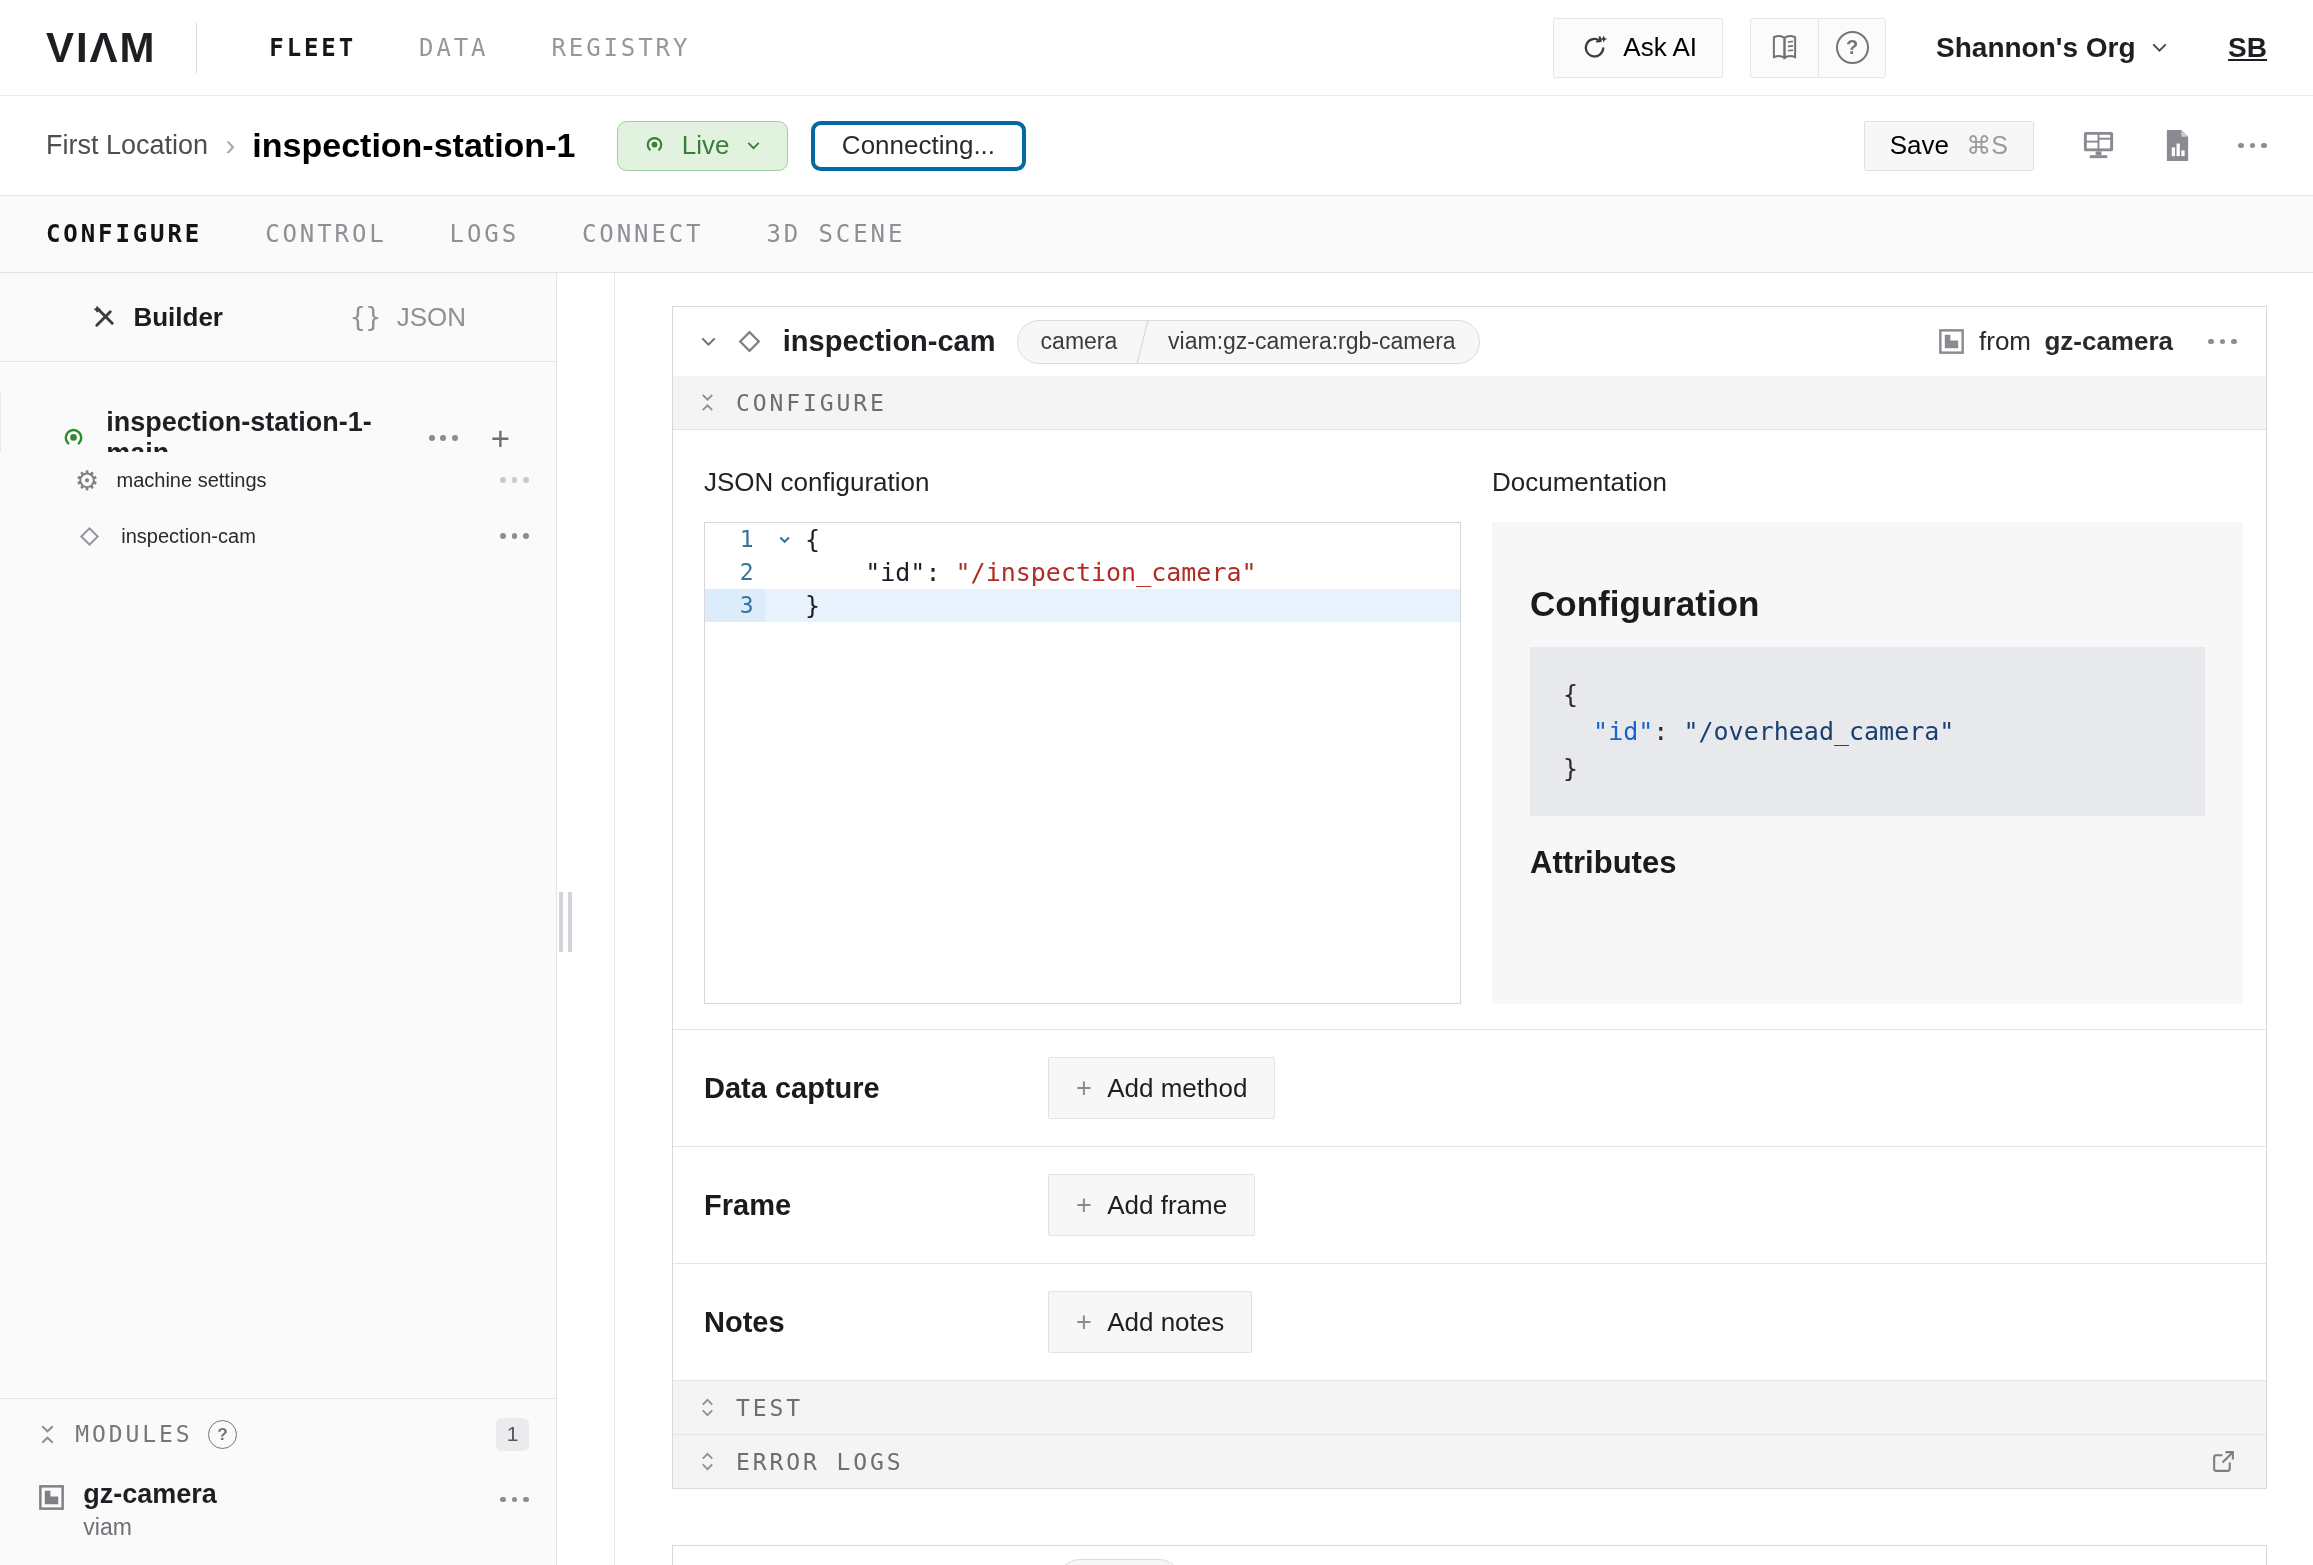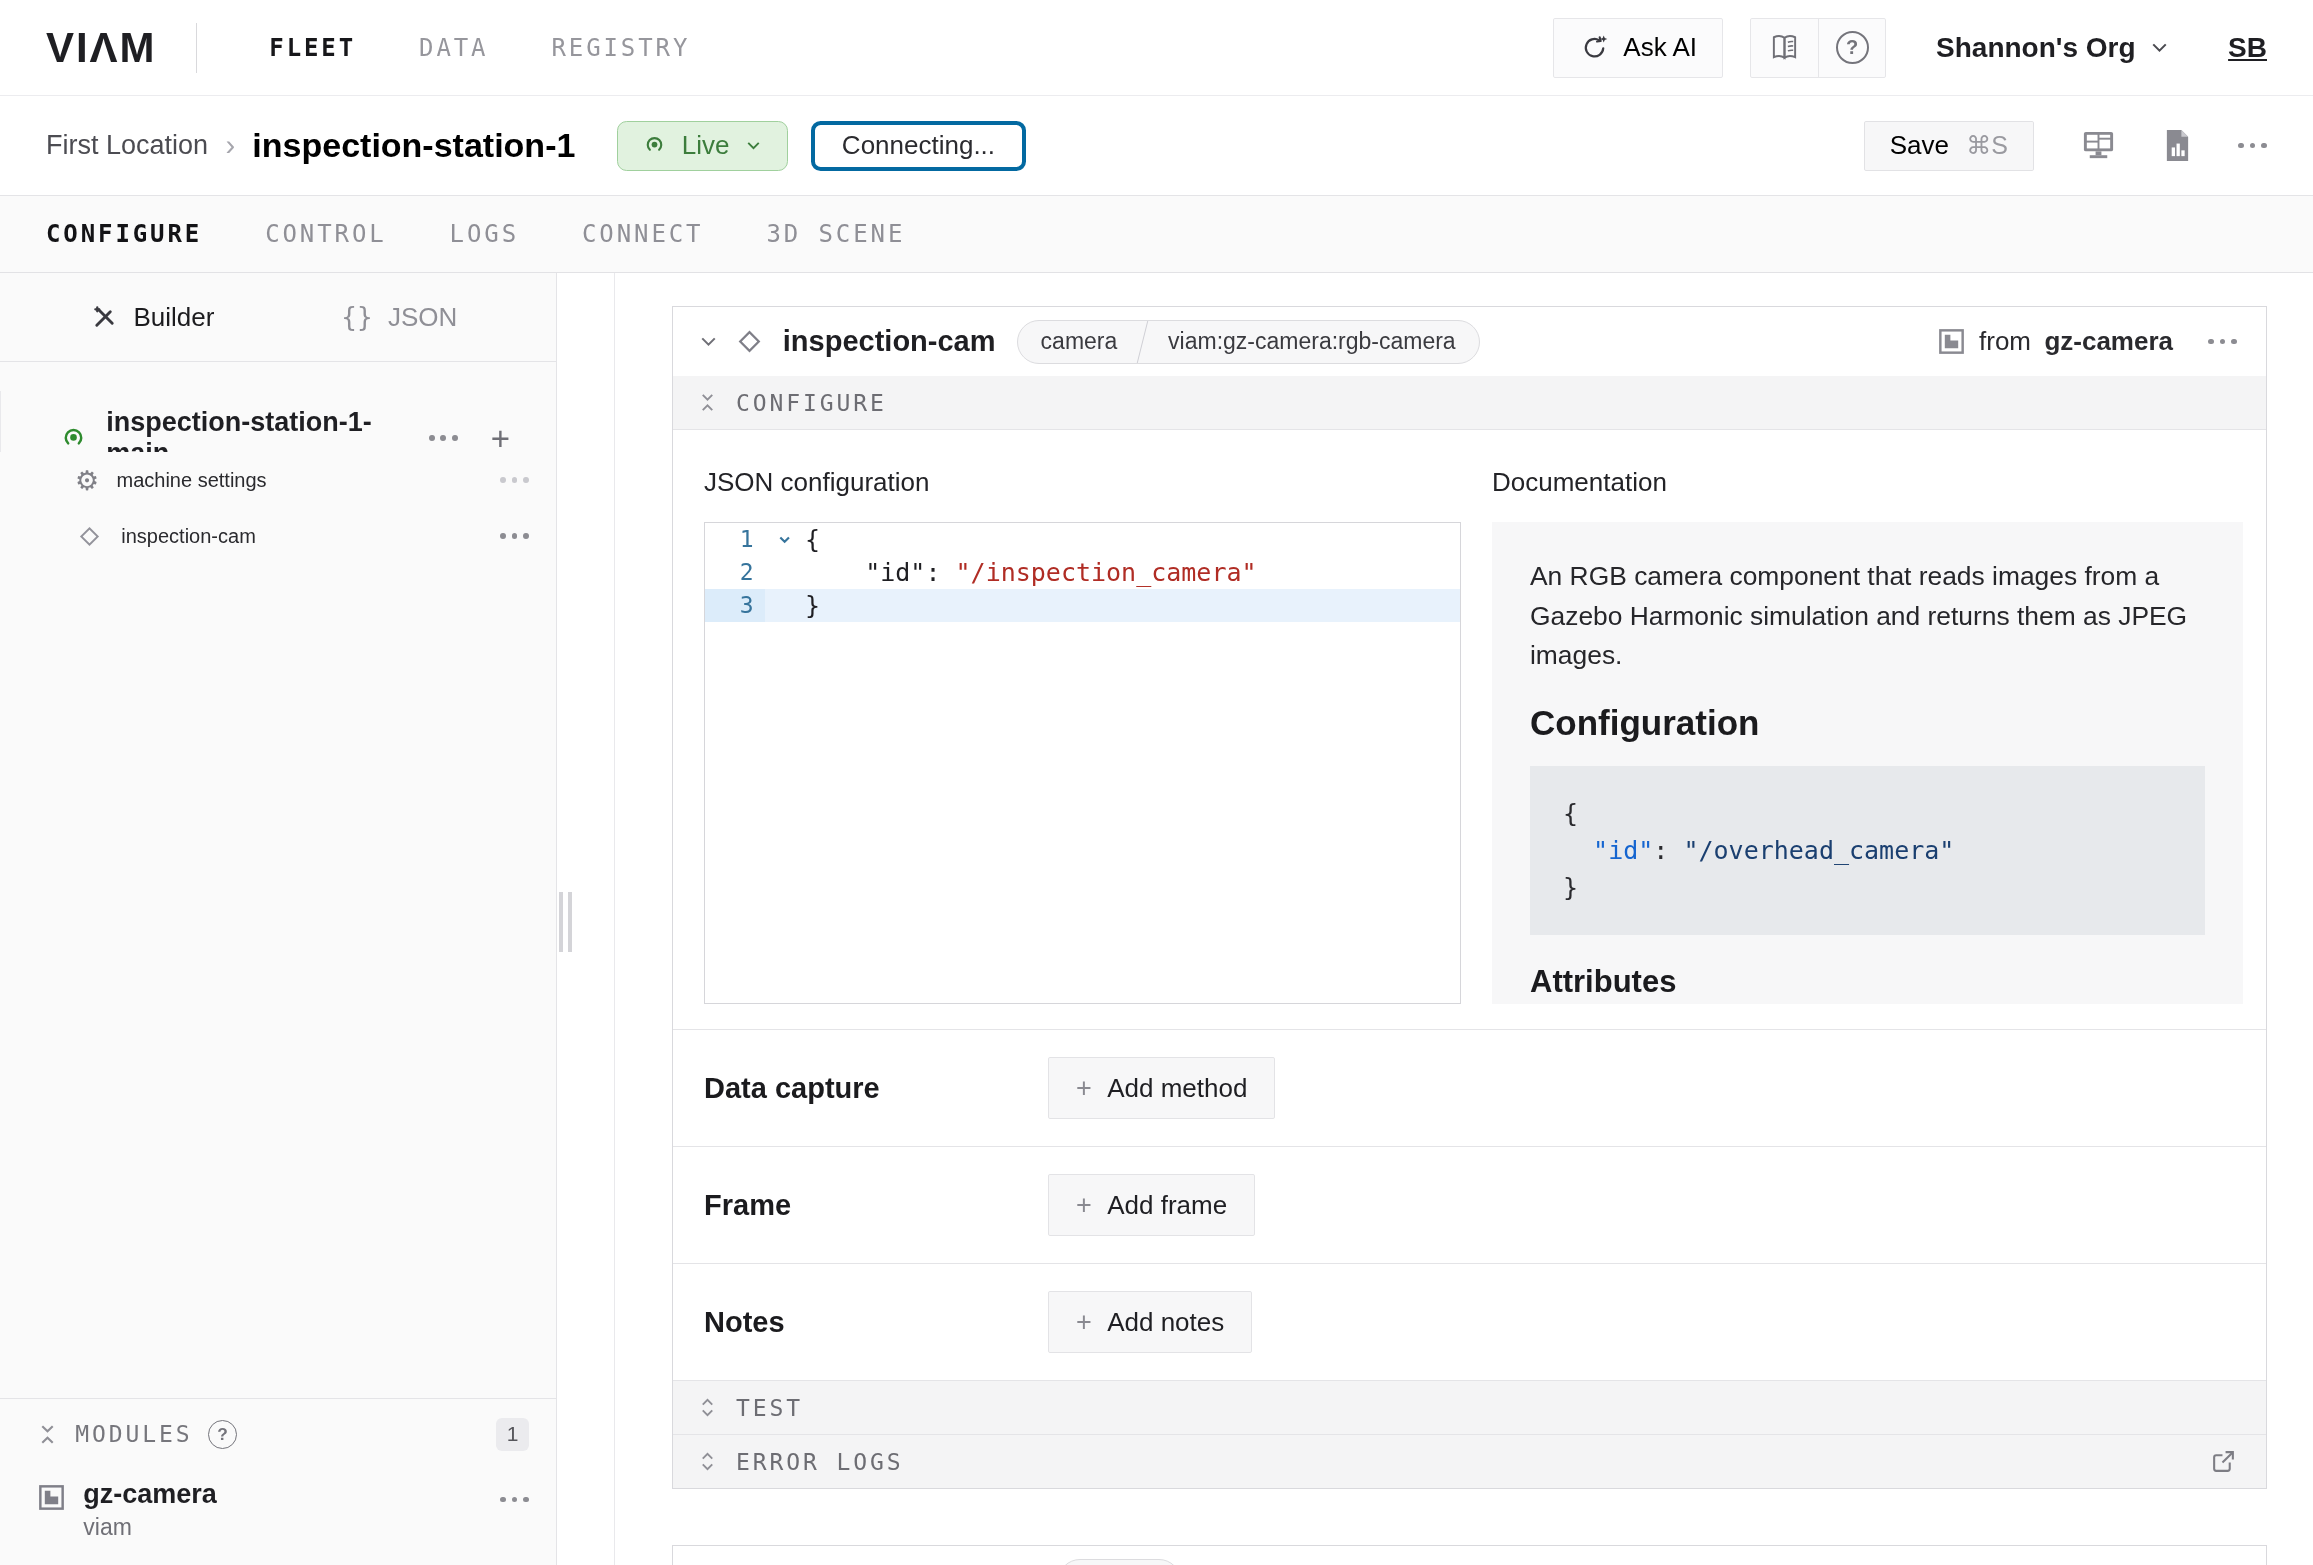--- a/index.html
+++ b/index.html
@@ -57,21 +57,21 @@
   .tab.active { color:#131316; font-weight:bold; }
 
   
   .body { display:flex; height:1293px; position:relative; }
 
   .sidebar { width:557px; flex:none; background:#fafafa; border-right:1px solid #e4e4e7;
     display:flex; flex-direction:column; }
   .mode-row { height:89px; flex:none; border-bottom:1px solid #e4e4e7;
     display:flex; align-items:center; }
   .mode-opt { display:flex; align-items:center; gap:15.4px; cursor:pointer; }
-  .mode-opt.builder { margin-left:91px; font-size:26px; font-weight:normal; color:#1c1c1f; }
+  .mode-opt.builder { margin-left:91px; font-size:26px; font-weight:bold; color:#1c1c1f; }
   .mode-opt.json { margin-left:127px; font-size:26px; color:#8f8f96; }
   .braces { font-family:"DejaVu Sans Mono", monospace; font-size:26px; color:#8f8f96; }
 
   .tree { padding-top:29px; }
   .tree-row { display:flex; align-items:center; padding:0 27px 0 37px; cursor:pointer; }
   .tree-row.main { height:61px; }
   .tree-row.child { height:56px; padding-left:75px; }
   .tree-main-label { font-size:27px; font-weight:bold; margin-left:17.3px; }
   .tree-child-label { font-size:20px; color:#2a2a2e; margin-left:17.3px; }
   .plus { font-size:33px; color:#6f6f76; margin-left:33px; line-height:1; cursor:pointer; }
@@ -437,21 +437,20 @@
               <span class="ln-num">3</span>
               <span class="fold-col"></span>
               <span class="code">}</span>
             </div>
           </div>
         </div>
 
         <div class="docs-col">
           <div class="col-label">Documentation</div>
           <div class="docs-panel">
-            <p class="docs-text">An RGB camera component that reads images from a Gazebo Harmonic simulation and returns them as JPEG images.</p>
             <h2 class="docs-h2">Configuration</h2>
             <div class="docs-code"><span>{</span>
 <span>  </span><span class="k">"id"</span><span>: </span><span class="v">"/overhead_camera"</span>
 <span>}</span></div>
             <h3 class="docs-h3">Attributes</h3>
 
           </div>
         </div>
       </div>
 

